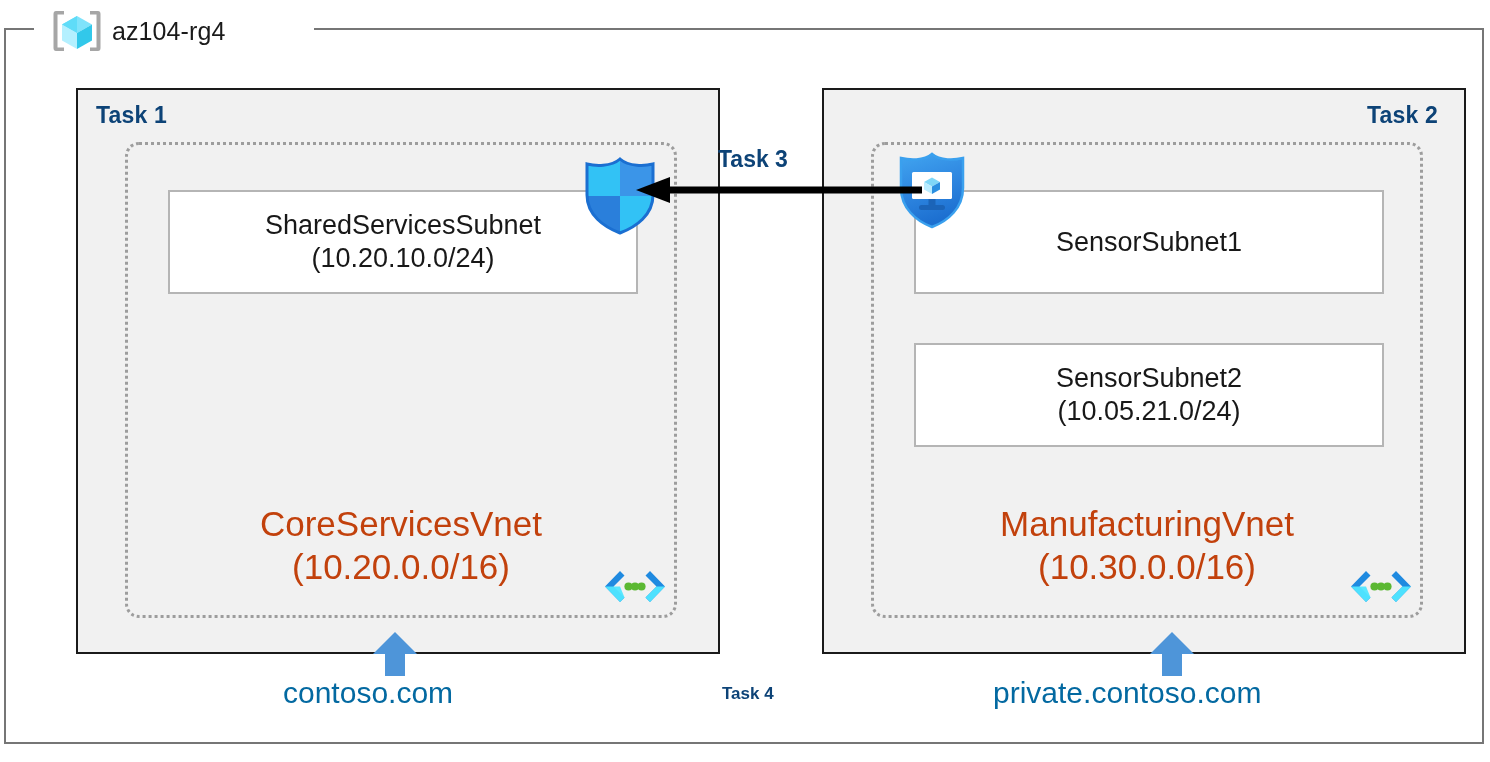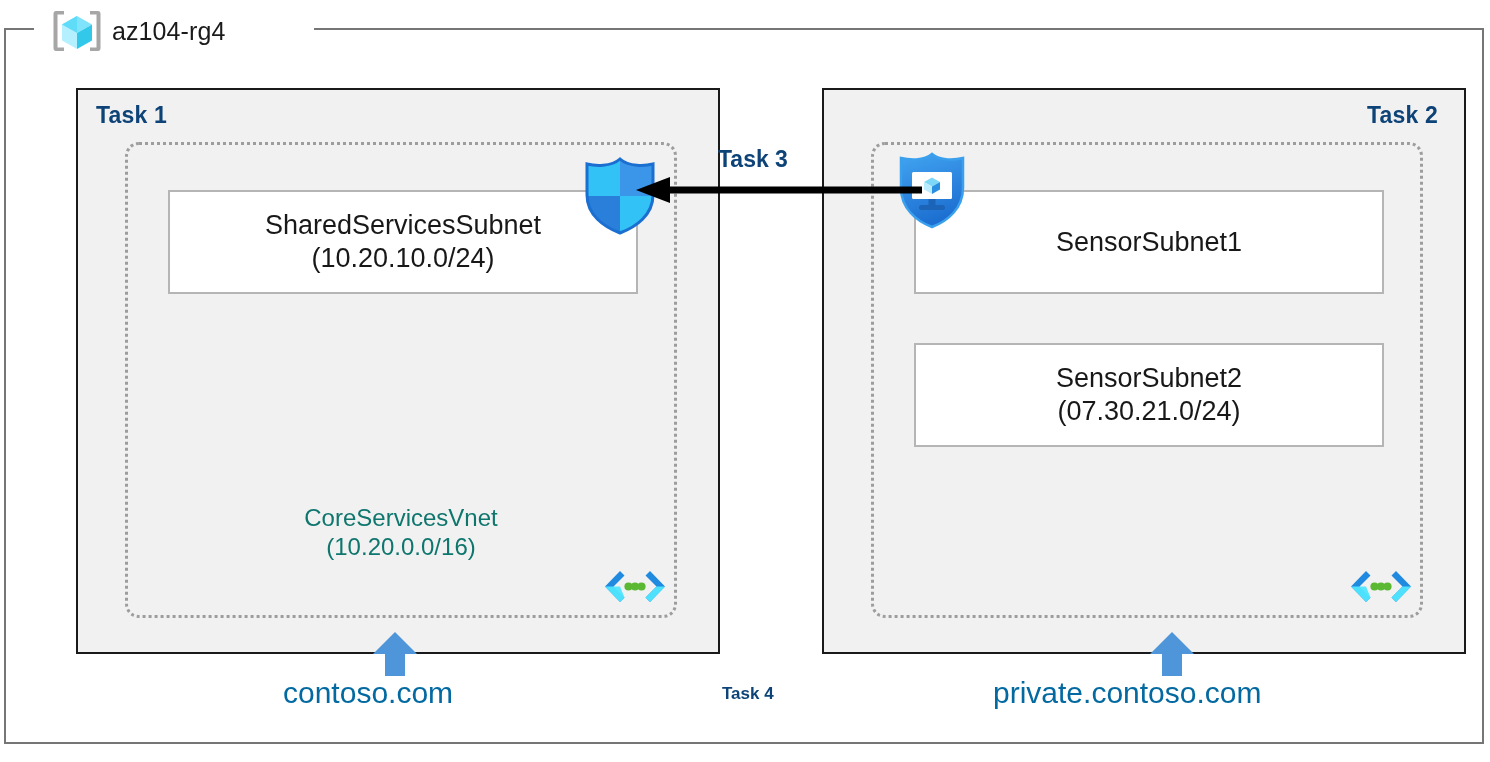--- a/index.html
+++ b/index.html
@@ -122,22 +122,22 @@
   
   .vnet-caption {
     position: absolute;
     left: 0;
     right: 0;
     top: 358px;
     text-align: center;
     line-height: 1.22;
   }
   .vnet-name, .vnet-cidr {
-    font-size: 24px;
-    color: #0f766e;
+    font-size: 35px;
+    color: #c2410c;
     white-space: nowrap;
     display: block;
   }
 
   
   .vnet-glyph {
     position: absolute;
     right: 6px;
     bottom: 4px;
     width: 66px;
@@ -261,23 +261,27 @@
     <div class="task-label right">Task 2</div>
 
     <div class="vnet-box">
 
       <div class="subnet-box first">
         <span class="subnet-name">SensorSubnet1</span>
       </div>
 
       <div class="subnet-box second">
         <span class="subnet-name">SensorSubnet2</span>
-        <span class="subnet-cidr">(07.30.21.0/24)</span>
-      </div>
-
+        <span class="subnet-cidr">(10.05.21.0/24)</span>
+      </div>
+
+      <div class="vnet-caption">
+        <span class="vnet-name">ManufacturingVnet</span>
+        <span class="vnet-cidr">(10.30.0.0/16)</span>
+      </div>
 
       <span class="vnet-glyph">
         <svg viewBox="0 0 66 44" xmlns="http://www.w3.org/2000/svg">
           <path d="M18 4 L22.5 8.5 L11.5 19.5 L22.5 30.5 L18 35 L3 19.5 Z" fill="#1f8ae0"></path>
           <path d="M18 19.5 L22.5 30.5 L18 35 L3 19.5 Z" fill="#50e6ff" opacity="0.95"></path>
           <path d="M48 4 L63 19.5 L48 35 L43.5 30.5 L54.5 19.5 L43.5 8.5 Z" fill="#1f8ae0"></path>
           <path d="M48 19.5 L54.5 19.5 L43.5 30.5 L48 35 L63 19.5 Z" fill="#50e6ff" opacity="0.95"></path>
           <circle cx="26.5" cy="19.5" r="4.1" fill="#5bb832"></circle>
           <circle cx="33.0" cy="19.5" r="4.1" fill="#5bb832"></circle>
           <circle cx="39.5" cy="19.5" r="4.1" fill="#5bb832"></circle>

